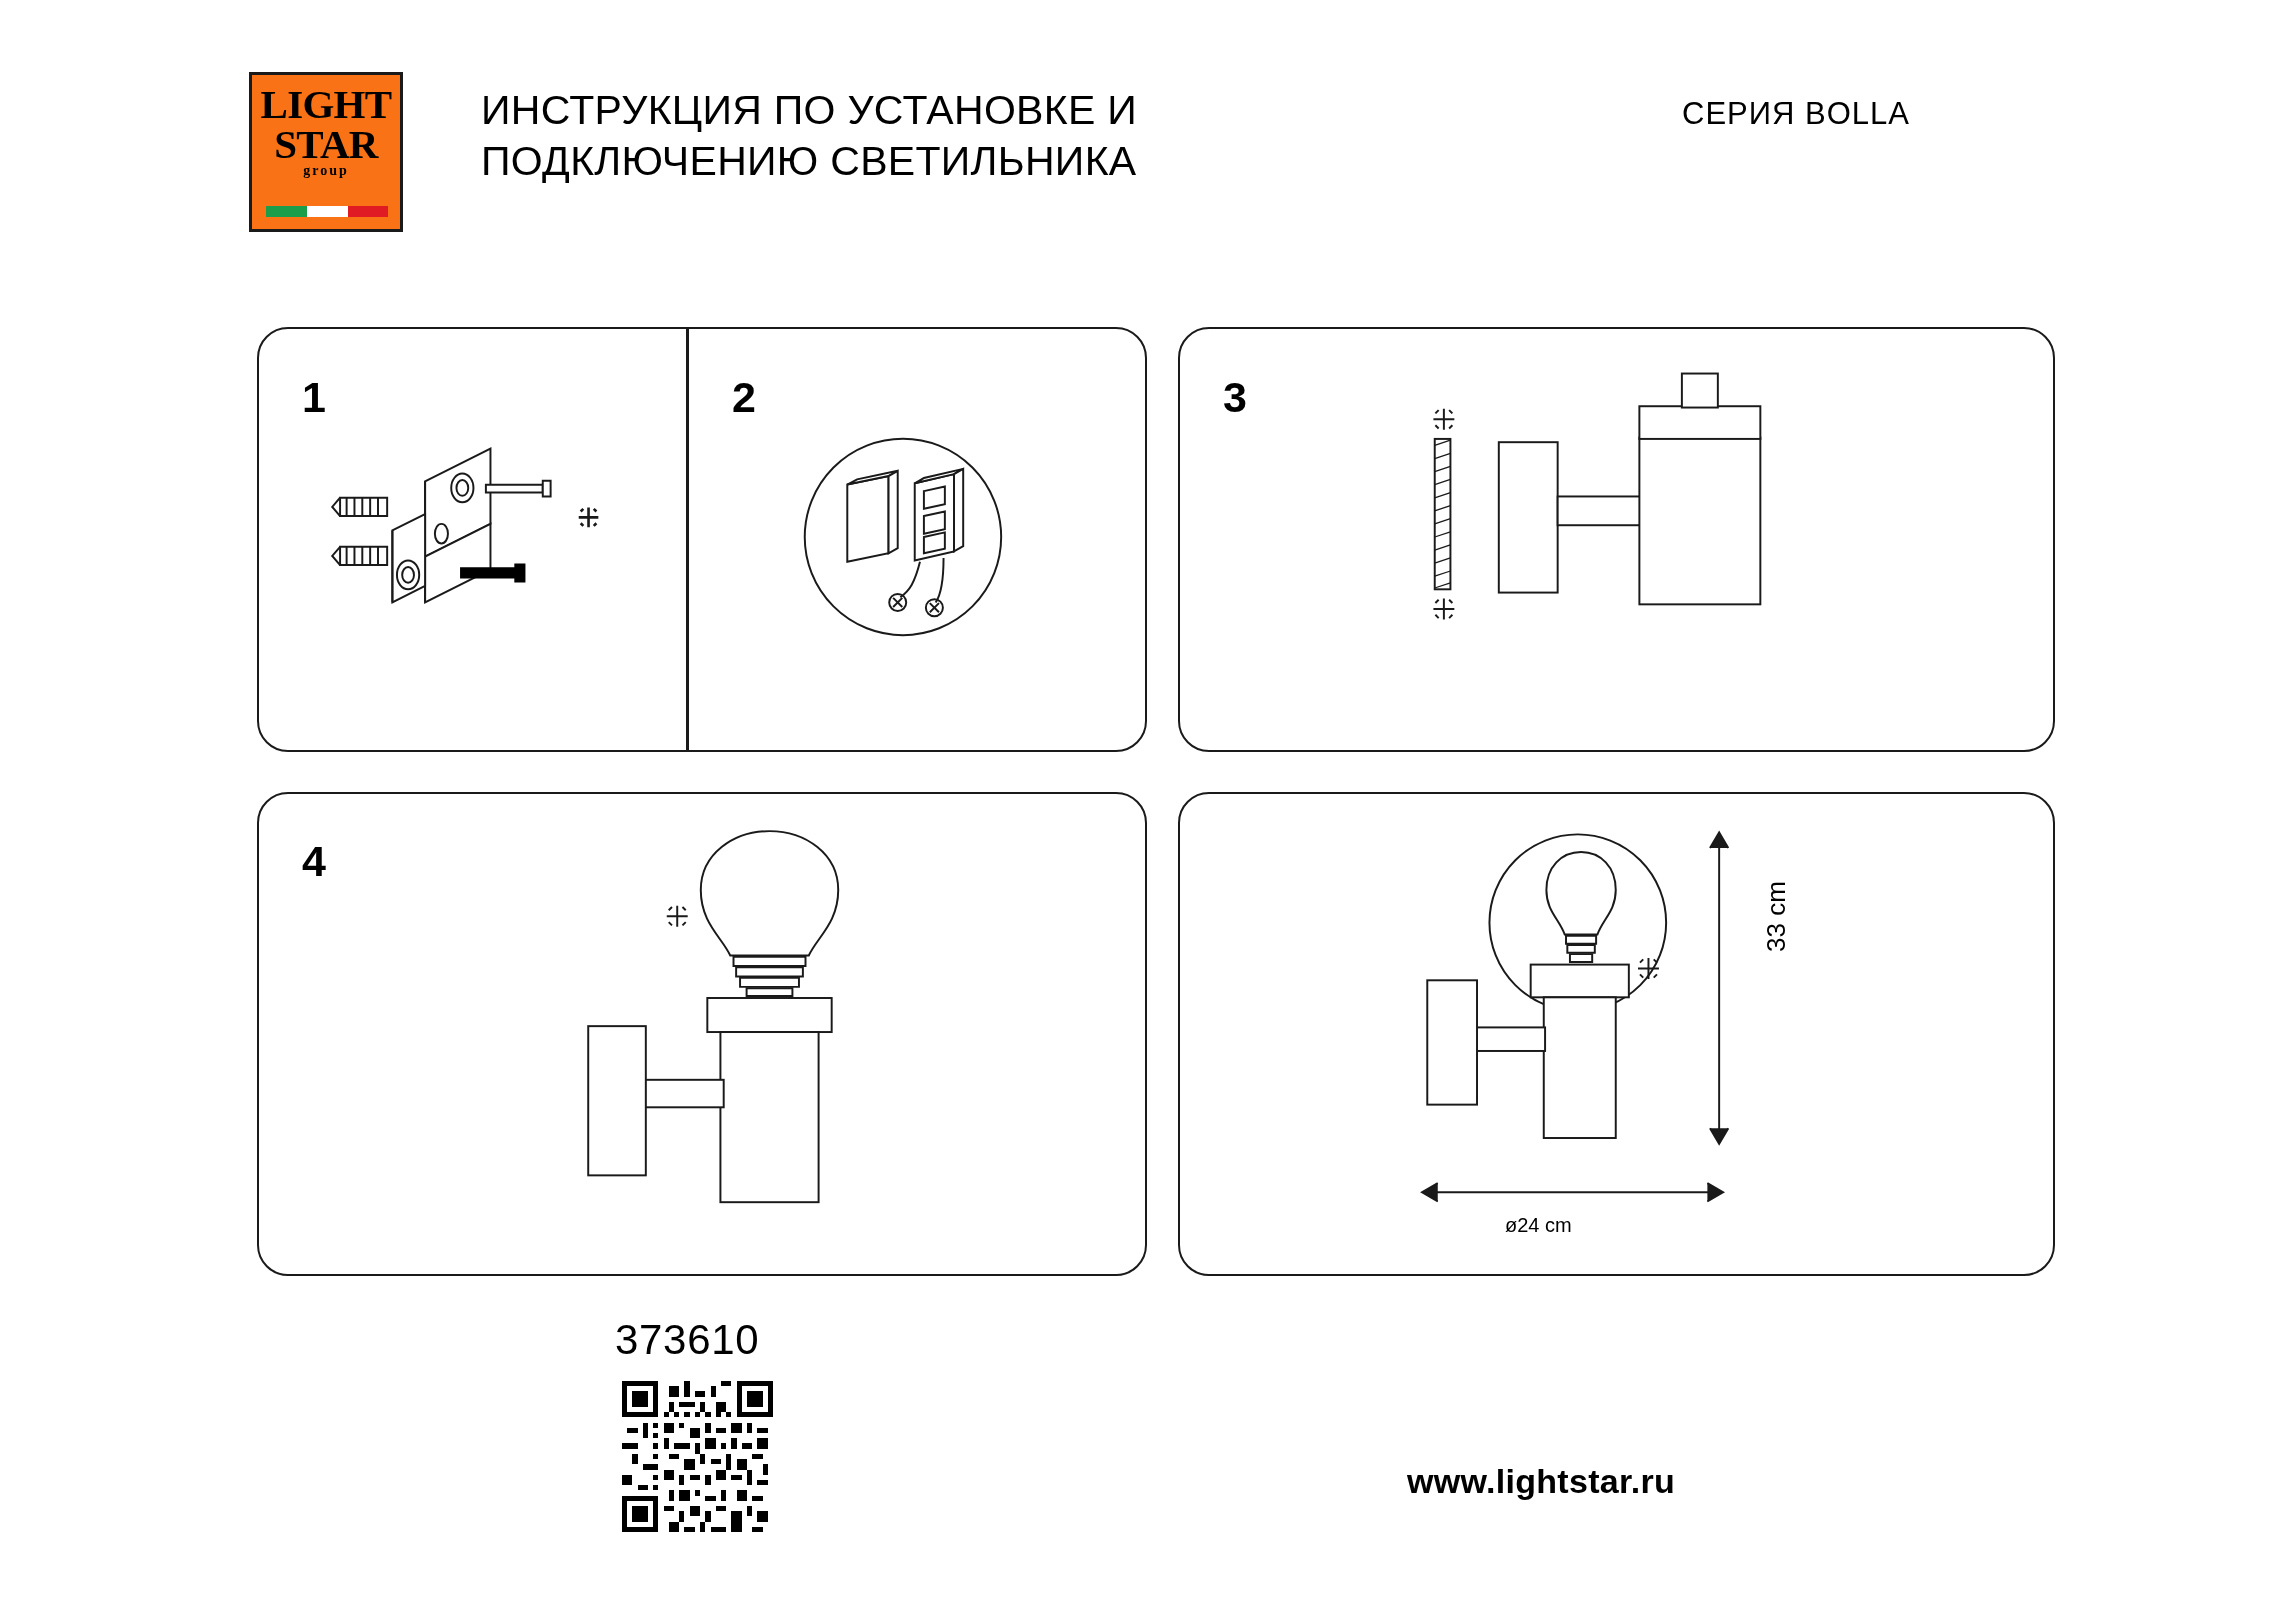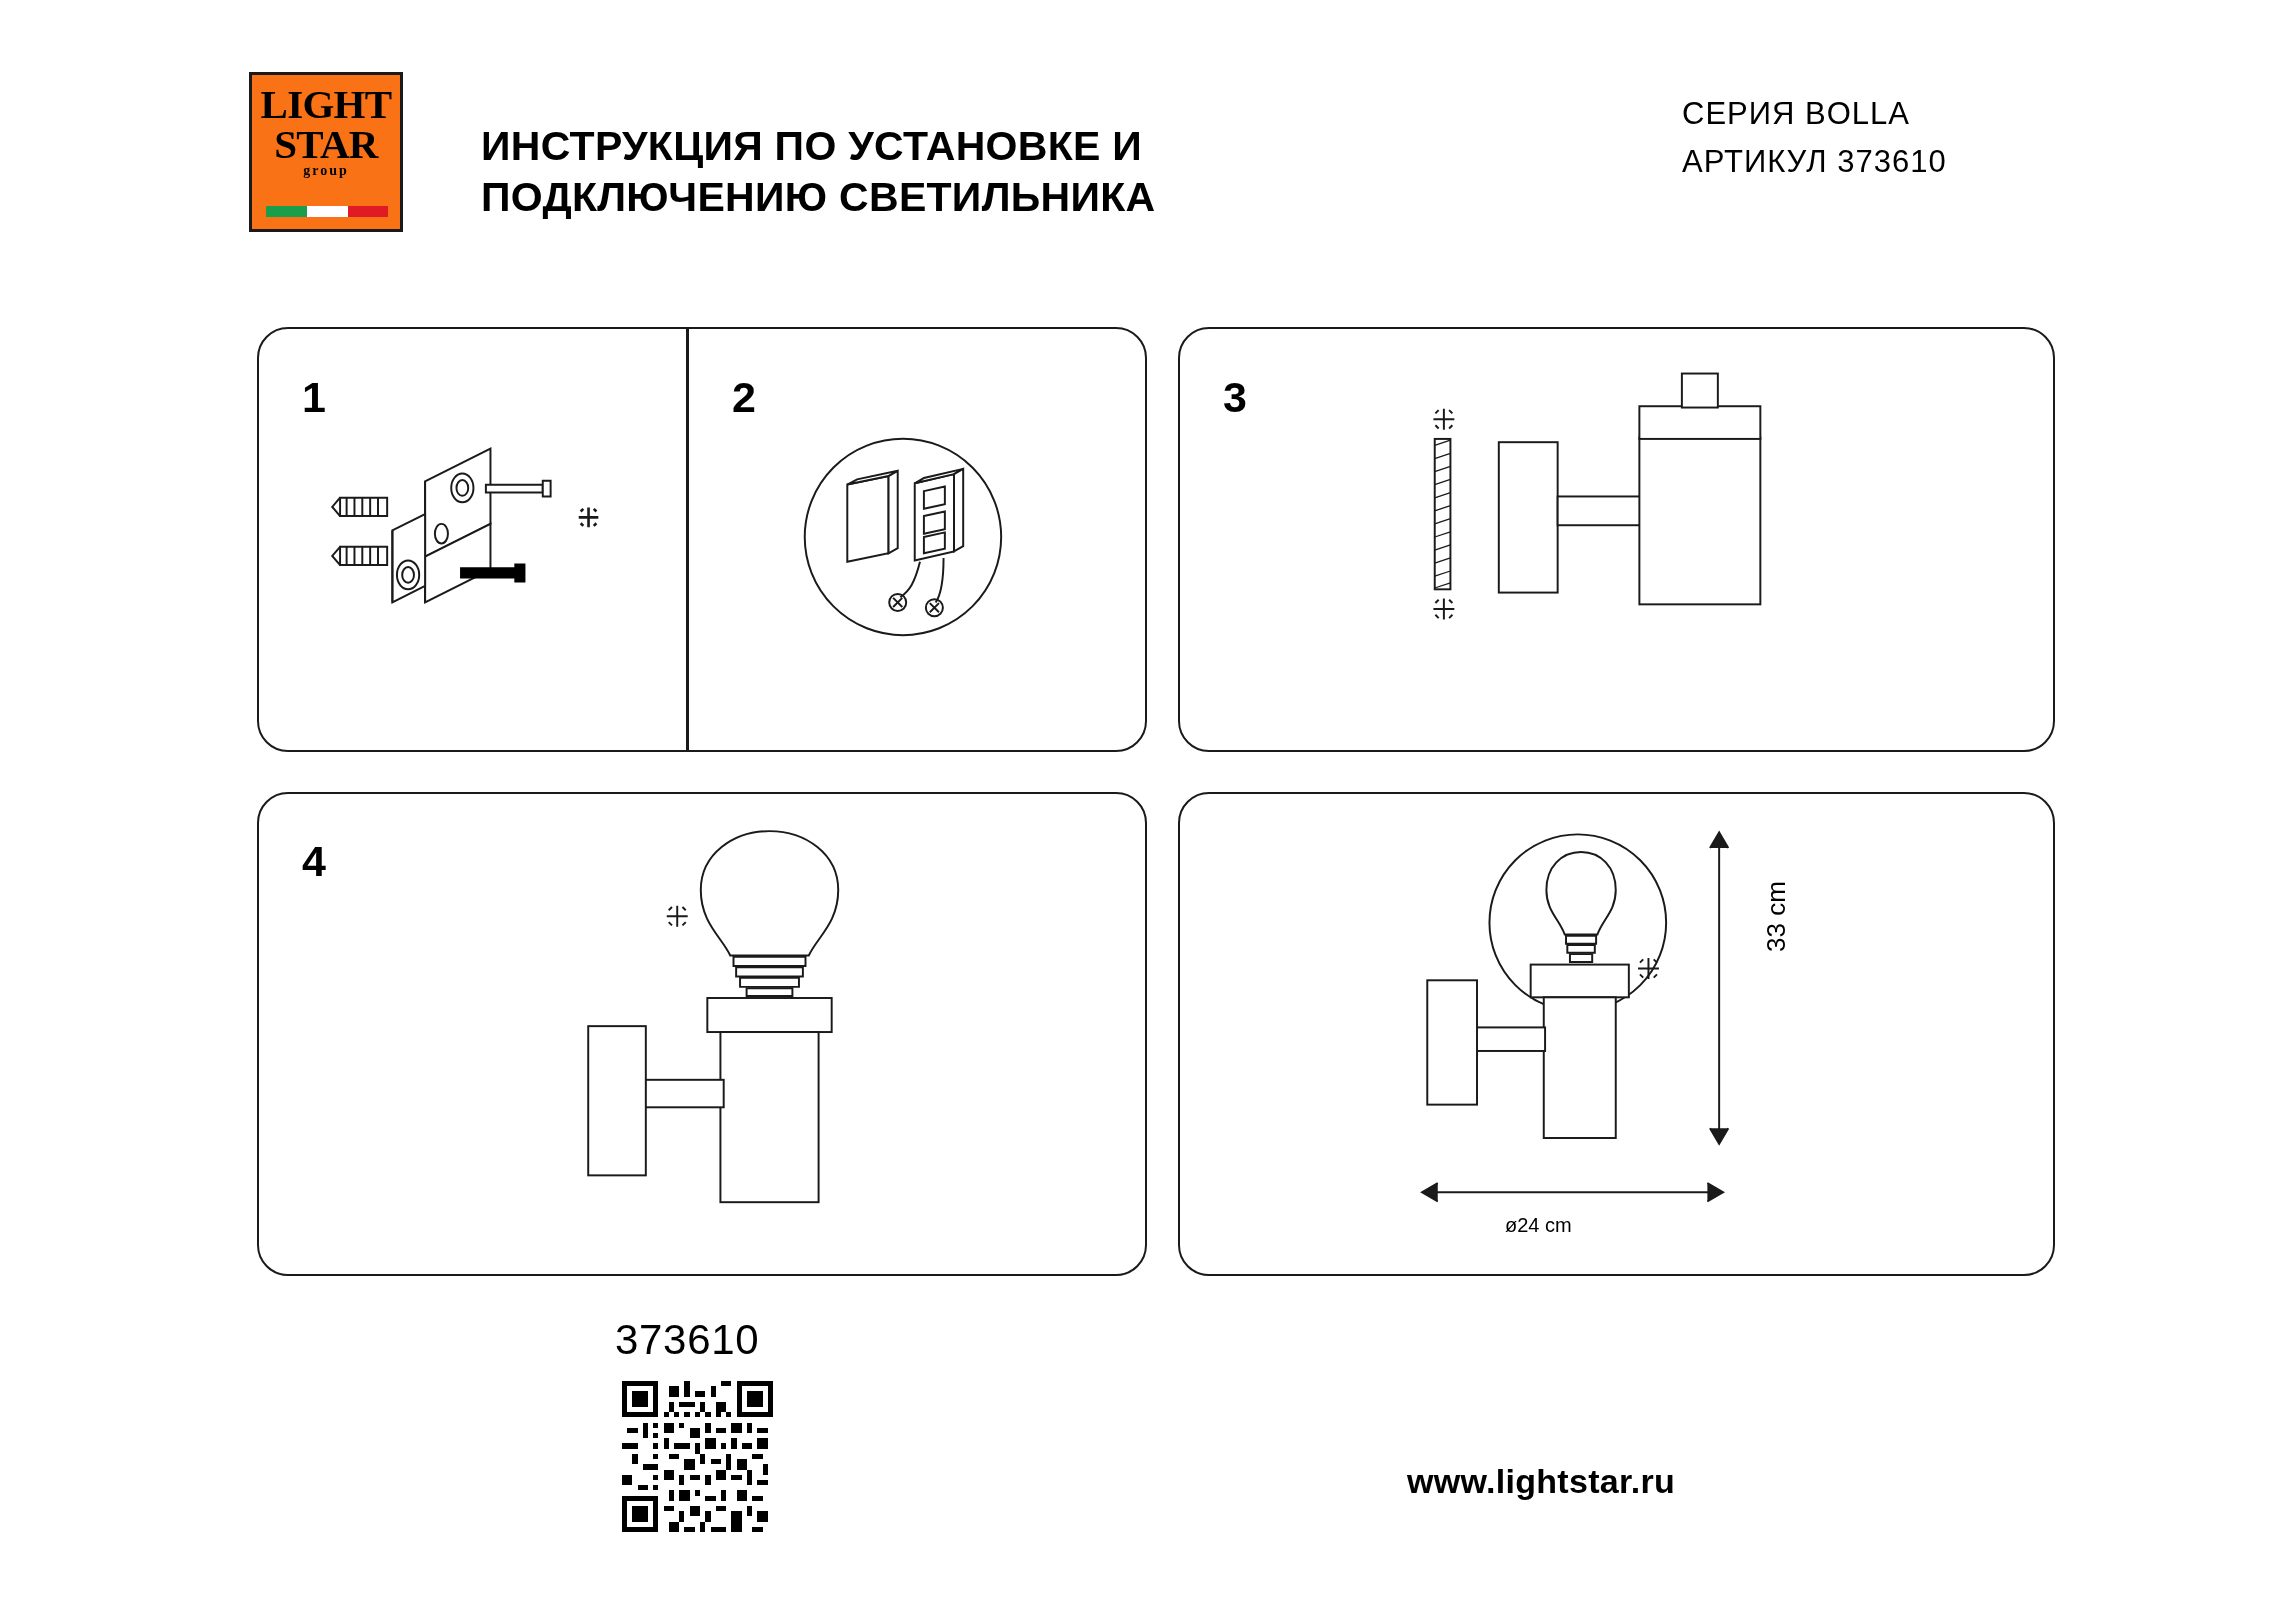--- a/index.html
+++ b/index.html
@@ -57,24 +57,23 @@
     display: flex;
   }
   .logo-flag span { flex: 1 1 0; display: block; height: 100%; }
 
   .title {
     position: absolute;
     left: 232px;
     top: 19.6px;
     width: 871px;
     font-size: 41px;
-    font-weight: bold;
+    font-weight: normal;
     line-height: 1.26;
     letter-spacing: 0.3px;
-    margin-top: 36px;
   }
   .series-block {
     position: absolute;
     left: 1433px;
     top: 25px;
     width: 589px;
     line-height: 1.55;
   }
   .series-line {
     font-size: 31px;
@@ -163,21 +162,20 @@
       <span style="background:#1a9e4b"></span>
       <span style="background:#ffffff"></span>
       <span style="background:#e01b24"></span>
     </div>
   </div>
 
   <div class="title">ИНСТРУКЦИЯ ПО УСТАНОВКЕ И ПОДКЛЮЧЕНИЮ СВЕТИЛЬНИКА</div>
 
   <div class="series-block">
     <div class="series-line">СЕРИЯ BOLLA</div>
-    <div class="series-line">АРТИКУЛ 373610</div>
   </div>
 </div>
 
 <div class="panel" id="panel-1-2"></div>
 <div class="panel-divider"></div>
 <div class="panel" id="panel-3"></div>
 <div class="panel" id="panel-4"></div>
 <div class="panel" id="panel-5"></div>
 
 <div class="step-num" id="step-1">1</div>

